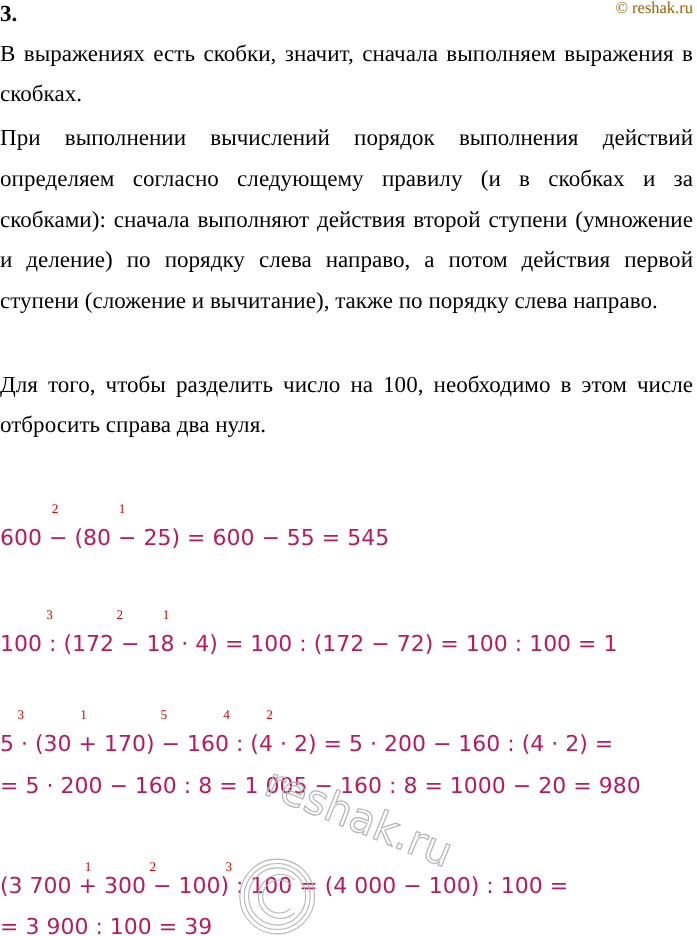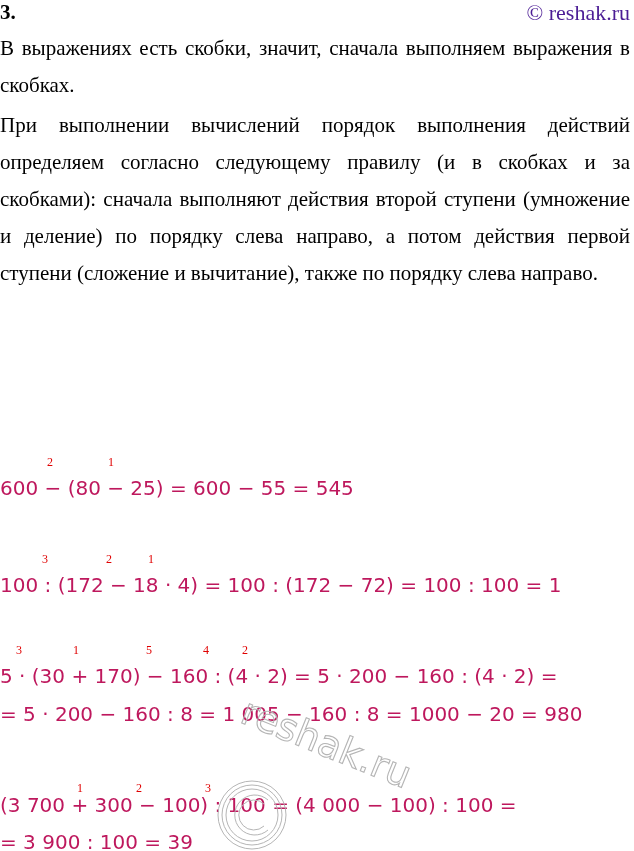--- a/index.html
+++ b/index.html
@@ -1,37 +1,38 @@
 <!DOCTYPE html>
 <html><head>
   <meta charset="utf-8">
   <style>
     html, body { margin: 0; padding: 0; background: #ffffff; }
     body { width: 634px; height: 851px; position: relative; overflow: hidden; }
     .page { position: absolute; left: 0; top: 0; width: 634px; height: 851px; }
     .header { position: absolute; left: 0; top: 0; width: 634px; height: 26px; }
     .task-number { position: absolute; left: 0; top: 0; font-family: "Liberation Serif", serif; font-weight: bold; font-size: 21px; color: #000; }
-    .copyright { position: absolute; right: 4px; top: 0; font-family: "Liberation Serif", serif; font-size: 22px; color: #4c1d95; }
+    .copyright { position: absolute; right: 4px; top: 0; font-family: "Liberation Serif", serif; font-size: 15px; color: #a16207; }
     .para { position: absolute; left: 0; width: 630px; font-family: "Liberation Serif", serif; font-size: 21px; line-height: 37px; color: #000; text-align: justify; text-align-last: left; margin: 0; }
     .expr-line { position: absolute; left: 0; font-family: "DejaVu Sans", sans-serif; font-size: 20px; color: #be185d; white-space: pre; letter-spacing: 0px; }
     .mark { position: absolute; font-family: "Liberation Serif", serif; font-size: 12px; color: #e00000; }
     .watermark { position: absolute; left: 200px; top: 700px; width: 240px; height: 151px; pointer-events: none; }
   </style>
 </head>
 <body>
 
 <div class="page">
 
   <div class="header">
     <span class="task-number">3.</span>
     <span class="copyright">© reshak.ru</span>
   </div>
 
   <p class="para" style="top:30px;">В выражениях есть скобки, значит, сначала выполняем выражения в скобках.</p>
   <p class="para" style="top:107px;">При выполнении вычислений порядок выполнения действий определяем согласно следующему правилу (и в скобках и за скобками): сначала выполняют действия второй ступени (умножение и деление) по порядку слева направо, а потом действия первой ступени (сложение и вычитание), также по порядку слева направо.</p>
+  <p class="para" style="top:331px;">Для того, чтобы разделить число на 100, необходимо в этом числе отбросить справа два нуля.</p>
 
   <div>
     <span class="mark" style="left:47px; top:455px;">2</span>
     <span class="mark" style="left:108px; top:455px;">1</span>
     <div class="expr-line" style="top:476px;">600 − (80 − 25) = 600 − 55 = 545</div>
   </div>
 
   <div>
     <span class="mark" style="left:42px; top:552px;">3</span>
     <span class="mark" style="left:106px; top:552px;">2</span>

